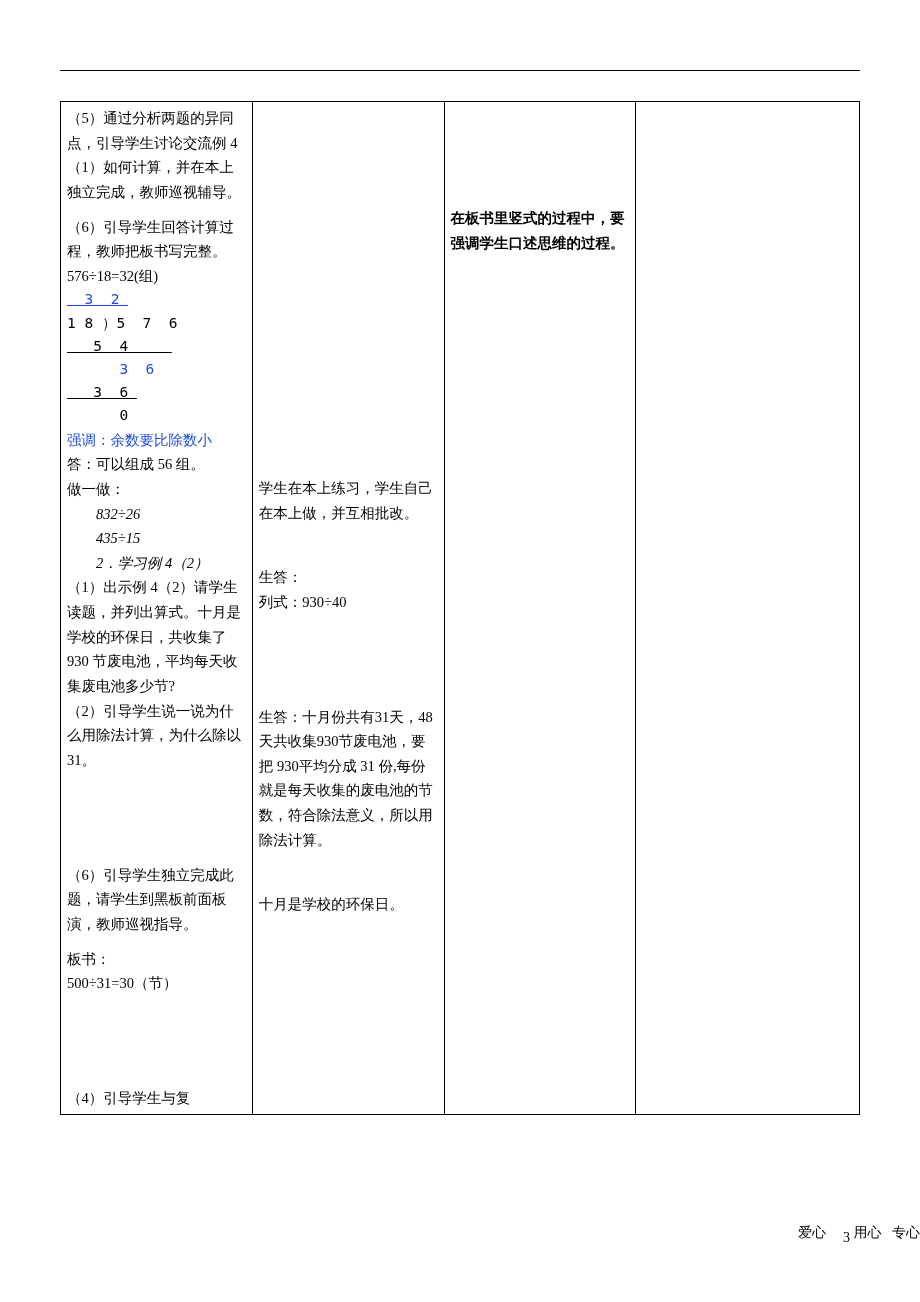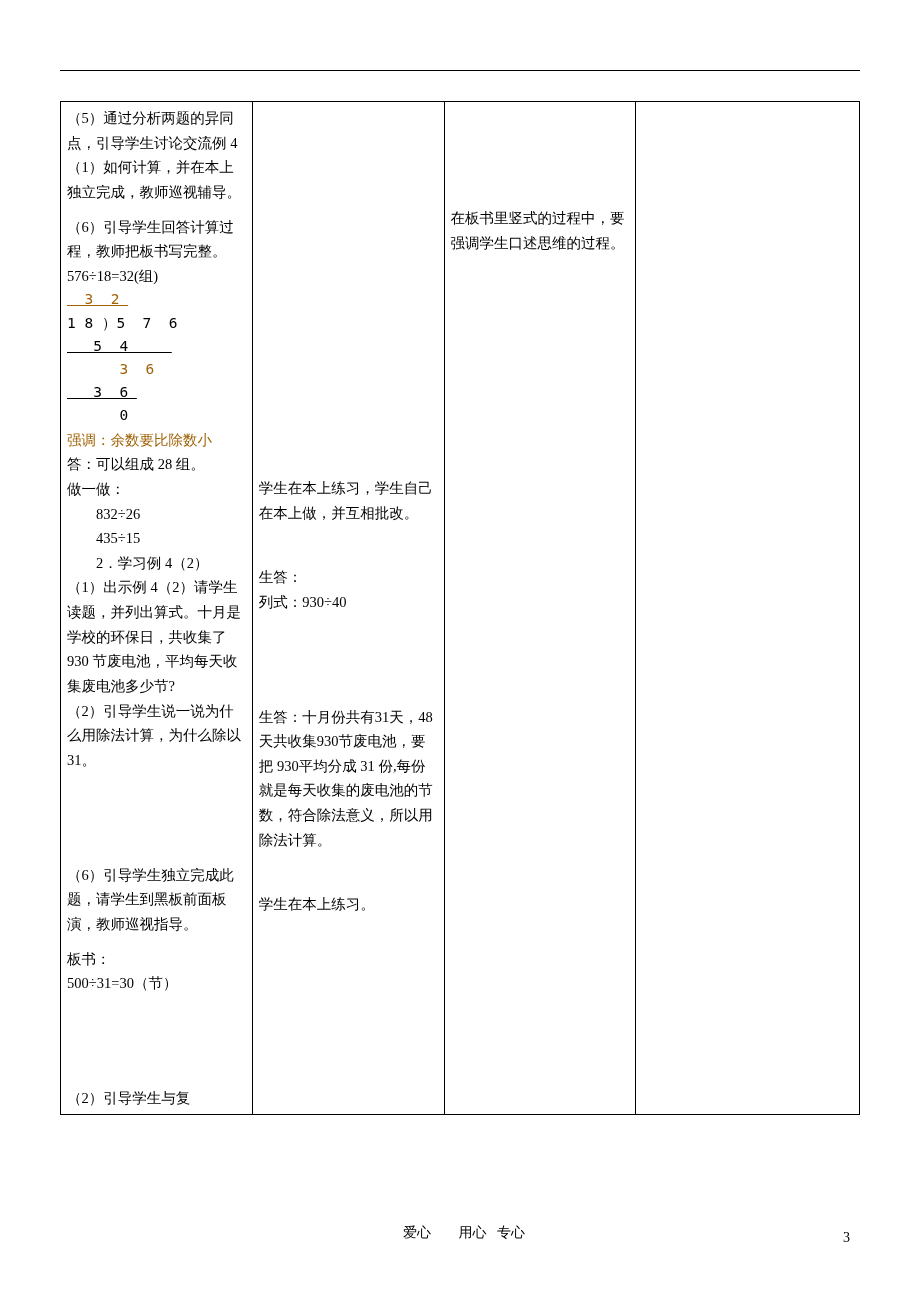--- a/index.html
+++ b/index.html
@@ -28,50 +28,50 @@
   }
   table.main td {
     border: 1px solid #000;
     vertical-align: top;
     padding: 4px 6px;
     line-height: 1.7;
     font-size: 14.5px;
   }
   table.main td.col1 { width: 24%; }
   table.main td.col2 { width: 24%; }
-  table.main td.col3 { width: 24%; }
+  table.main td.col3 { width: 24%; font-weight: bold; }
   table.main td.col4 { width: 28%; }
-  .red { color: #a16207; }
+  .red { color: #1d4ed8; }
   .longdiv {
     font-family: "SimSun", monospace;
     line-height: 1.6;
     white-space: pre;
   }
   .ul { text-decoration: underline; }
   .footer {
     position: absolute;
     bottom: 60px;
     left: 0;
     width: 100%;
-    text-align: center;
+    text-align: right;
     font-size: 14px;
     padding-left: 8px;
   }
   .footer .lbl1 { margin-right: 4px; }
   .footer .lbl2 { margin-left: 20px; display: inline-block; }
   .pagenum {
     position: absolute;
     bottom: 56px;
     right: 70px;
     font-size: 14px;
   }
   .spacer-sm { height: 10px; }
   .spacer-md { height: 40px; }
   .spacer-lg { height: 90px; }
-  .indent { padding-left: 2em; display: inline-block; }
+  .indent { padding-left: 2em; display: inline-block; font-style: italic; }
 </style>
 </head>
 <body>
 
 <div class="page">
   <div class="hr"></div>
 
   <table class="main">
     <tbody>
         <tr>
@@ -81,46 +81,46 @@
         <div class="spacer-sm"></div>
         <div>（6）引导学生回答计算过程，教师把板书写完整。</div>
         <div>576÷18=32(组)</div>
         <div class="longdiv"><span class="red ul">  3  2 </span>
 <span>1 8 ）5  7  6</span>
 <span class="ul">   5  4     </span>
 <span class="red">      3  6</span>
 <span class="ul">   3  6 </span>
 <span>      0</span></div>
         <div class="red">强调：余数要比除数小</div>
-        <div>答：可以组成 28 组。</div>
+        <div>答：可以组成 56 组。</div>
         <div>做一做：</div>
         <div><span class="indent">832÷26</span></div>
         <div><span class="indent">435÷15</span></div>
         <div><span class="indent">2．学习例 4（2）</span></div>
         <div>（1）出示例 4（2）请学生读题，并列出算式。十月是学校的环保日，共收集了930 节废电池，平均每天收集废电池多少节?</div>
         <div>（2）引导学生说一说为什么用除法计算，为什么除以 31。</div>
         <div class="spacer-lg"></div>
         <div>（6）引导学生独立完成此题，请学生到黑板前面板演，教师巡视指导。</div>
         <div class="spacer-sm"></div>
         <div>板书：</div>
         <div>500÷31=30（节）</div>
         <div class="spacer-lg"></div>
-        <div>（2）引导学生与复</div>
+        <div>（4）引导学生与复</div>
       </td>
 
       <td class="col2">
         <div style="height:370px"></div>
         <div>学生在本上练习，学生自己在本上做，并互相批改。</div>
         <div class="spacer-md"></div>
         <div>生答：</div>
         <div>列式：930÷40</div>
         <div style="height:90px"></div>
         <div>生答：十月份共有31天，48 天共收集930节废电池，要把 930平均分成 31 份,每份就是每天收集的废电池的节数，符合除法意义，所以用除法计算。</div>
         <div class="spacer-md"></div>
-        <div>学生在本上练习。</div>
+        <div>十月是学校的环保日。</div>
       </td>
 
       <td class="col3">
         <div style="height:100px"></div>
         <div>在板书里竖式的过程中，要强调学生口述思维的过程。</div>
       </td>
 
       <td class="col4"></td>
     </tr>
   </tbody>

